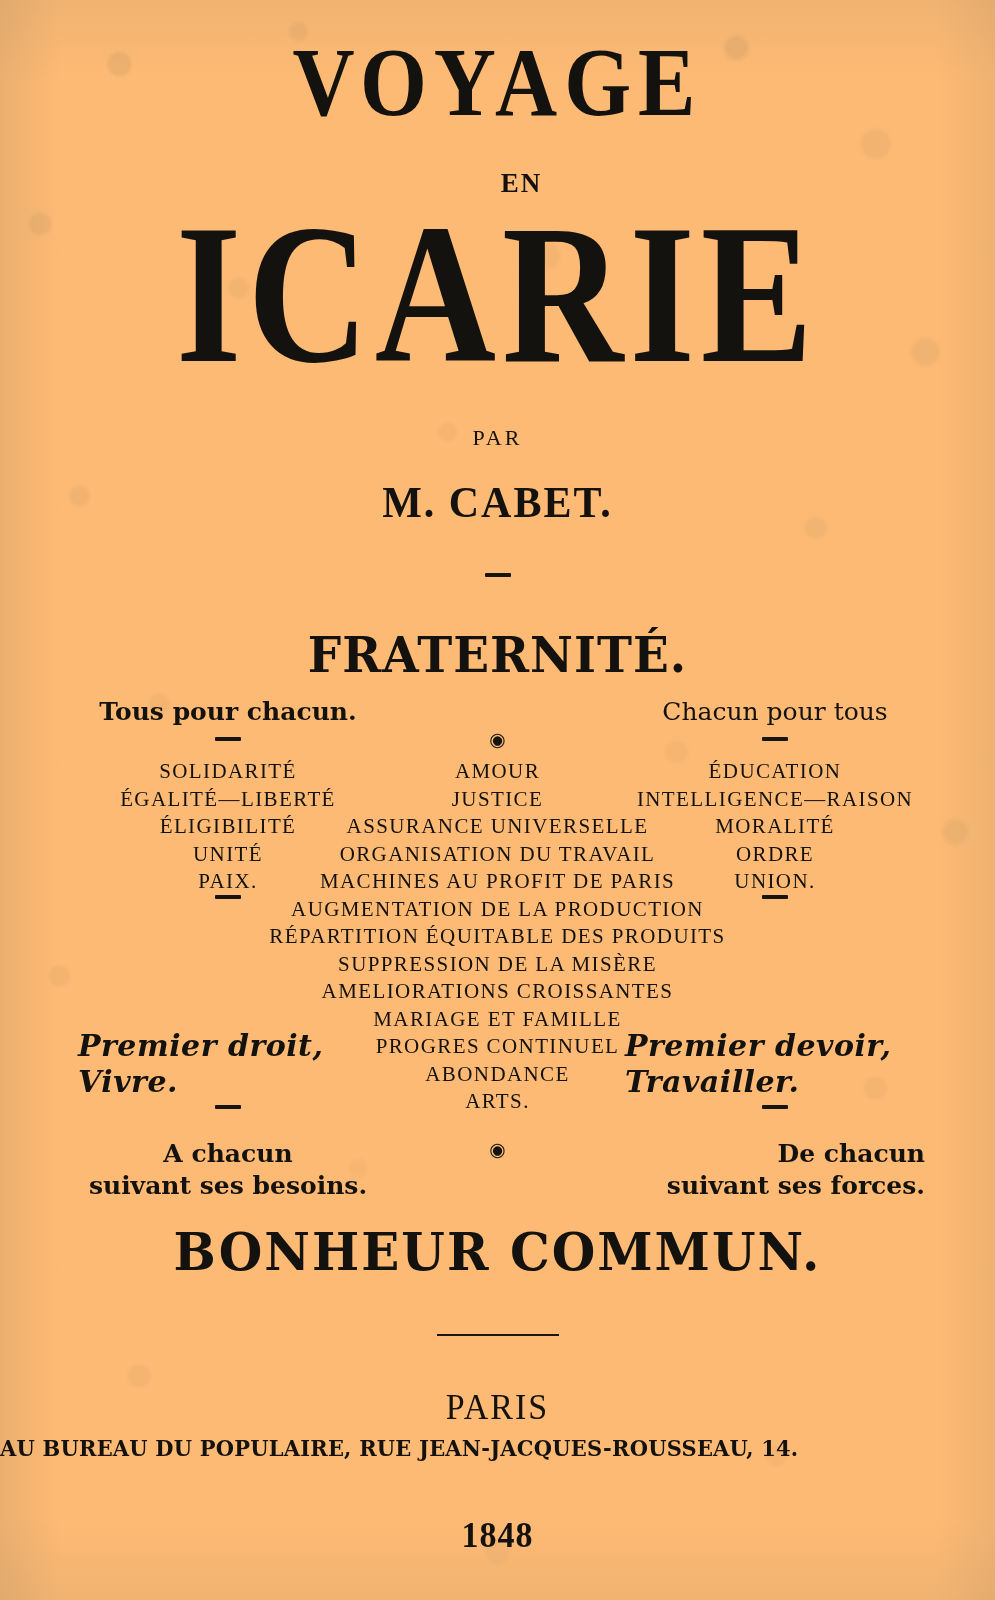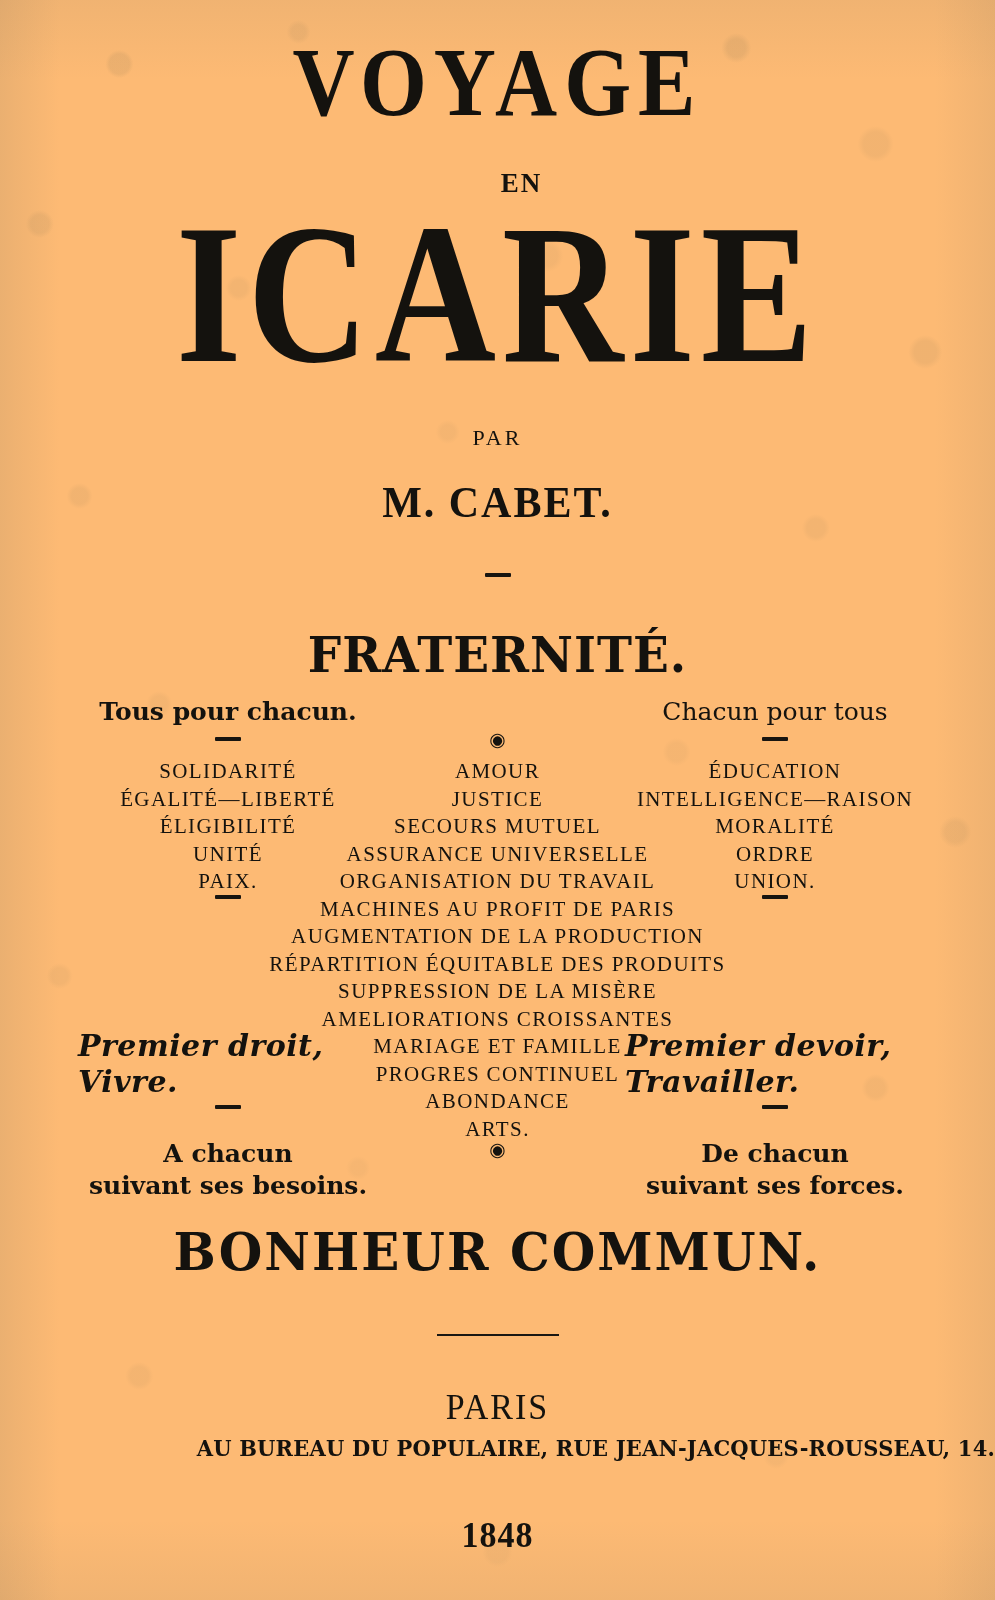--- a/index.html
+++ b/index.html
@@ -216,21 +216,21 @@
 
   .claim {
     position: absolute;
     text-align: center;
     font-size: 25px;
     font-weight: 700;
     line-height: 32px;
     font-family: "DejaVu Serif", "Liberation Serif", serif;
   }
   .claim-left  { top: 1138px; left: 78px;  width: 300px; }
-  .claim-right { top: 1138px; right: 70px; width: 300px; }
+  .claim-right { top: 1138px; right: 70px; width: 300px; text-align: right; }
 
   .t-bonheur {
     position: absolute;
     top: 1222px; left: 0; right: 0;
     text-align: center;
     font-size: 50px;
     font-weight: 700;
     letter-spacing: 2px;
     transform: scaleY(1.05);
     font-family: "DejaVu Serif", "Liberation Serif", serif;
@@ -243,21 +243,21 @@
     position: absolute;
     top: 1388px; left: 0; right: 0;
     text-align: center;
     font-size: 34px;
     letter-spacing: 2px;
     transform: scaleY(1.08);
   }
   .t-bureau {
     position: absolute;
     top: 1436px; left: 0; right: 0;
-    text-align: right;
+    text-align: left;
     font-size: 21px;
     font-weight: 700;
     letter-spacing: 0.2px;
     transform: scaleY(1.04);
     font-family: "DejaVu Serif", "Liberation Serif", serif;
   }
   .t-depart {
     position: absolute;
     top: 1478px; left: 0; right: 0;
     text-align: center;
@@ -312,21 +312,20 @@
       <div class="line">SOLIDARITÉ</div>
       <div class="line">ÉGALITÉ—LIBERTÉ</div>
       <div class="line">ÉLIGIBILITÉ</div>
       <div class="line">UNITÉ</div>
       <div class="line">PAIX.</div>
     </div>
 
     <div class="col col-center">
       <div class="line">AMOUR</div>
       <div class="line">JUSTICE</div>
-      <div class="line">SECOURS MUTUEL</div>
       <div class="line">ASSURANCE UNIVERSELLE</div>
       <div class="line">ORGANISATION DU TRAVAIL</div>
       <div class="line">MACHINES AU PROFIT DE PARIS</div>
       <div class="line">AUGMENTATION DE LA PRODUCTION</div>
       <div class="line">RÉPARTITION ÉQUITABLE DES PRODUITS</div>
       <div class="line">SUPPRESSION DE LA MISÈRE</div>
       <div class="line">AMELIORATIONS CROISSANTES</div>
       <div class="line">MARIAGE ET FAMILLE</div>
       <div class="line">PROGRES CONTINUEL</div>
       <div class="line">ABONDANCE</div>

